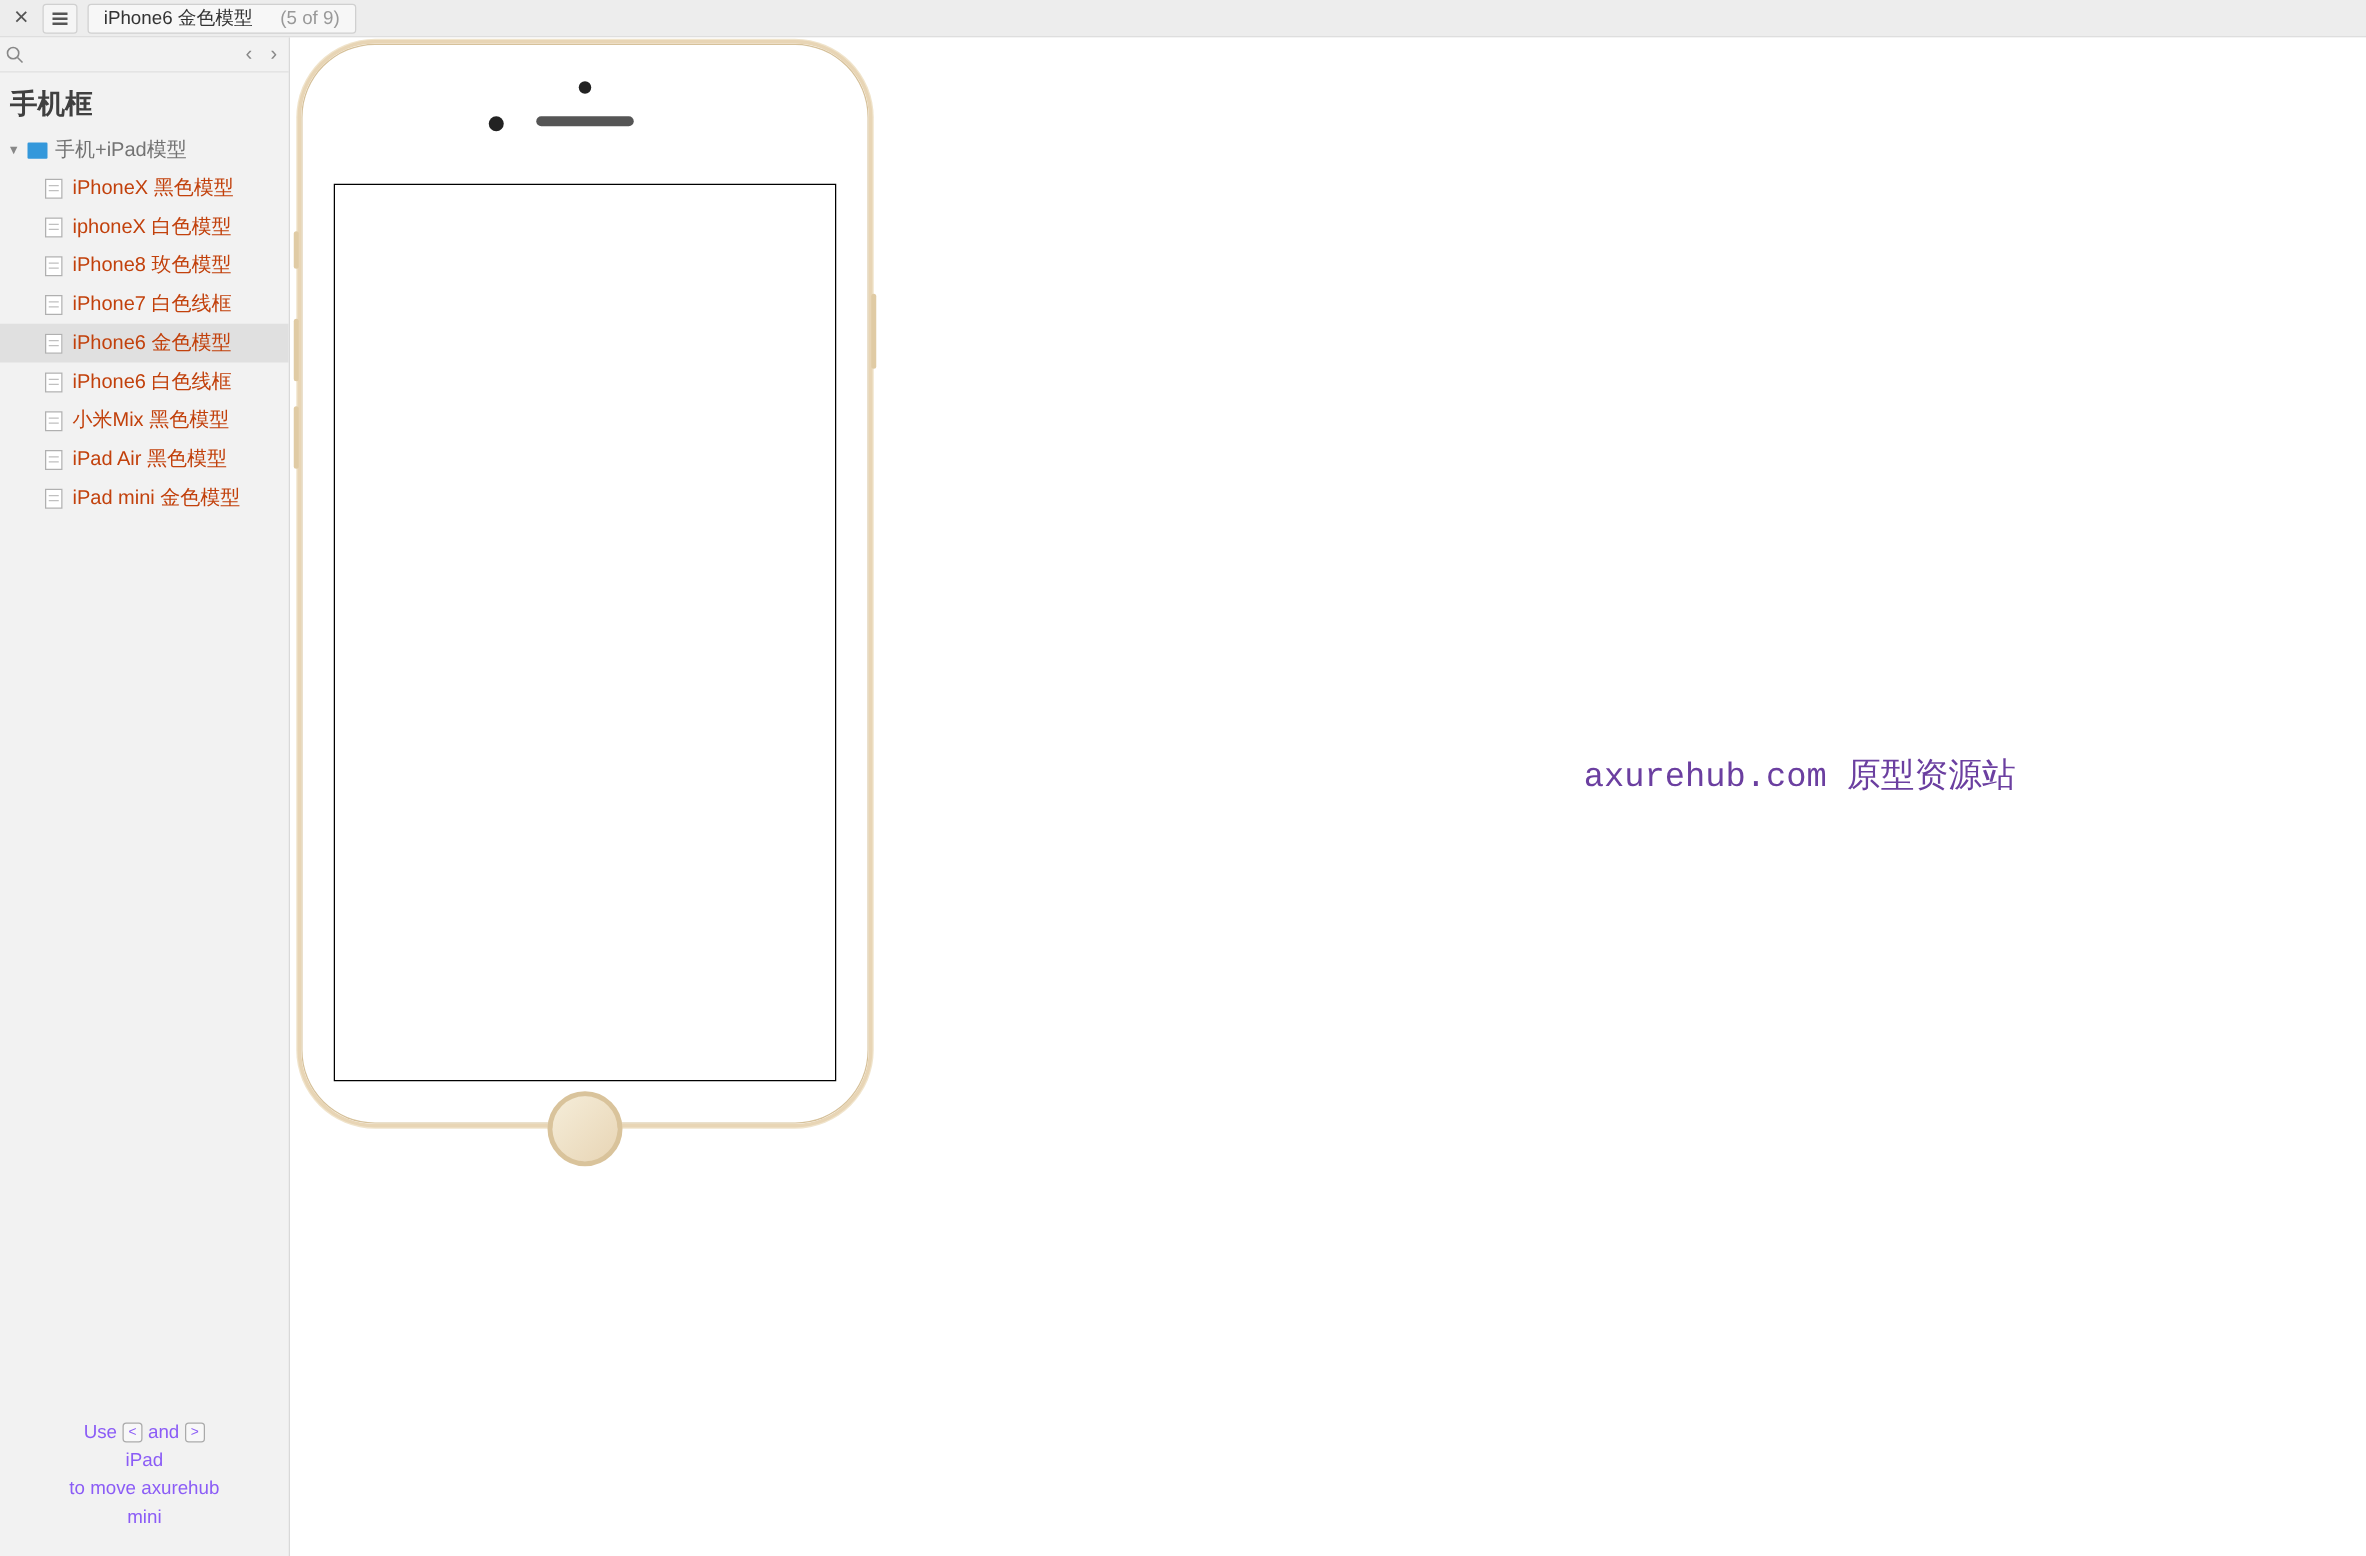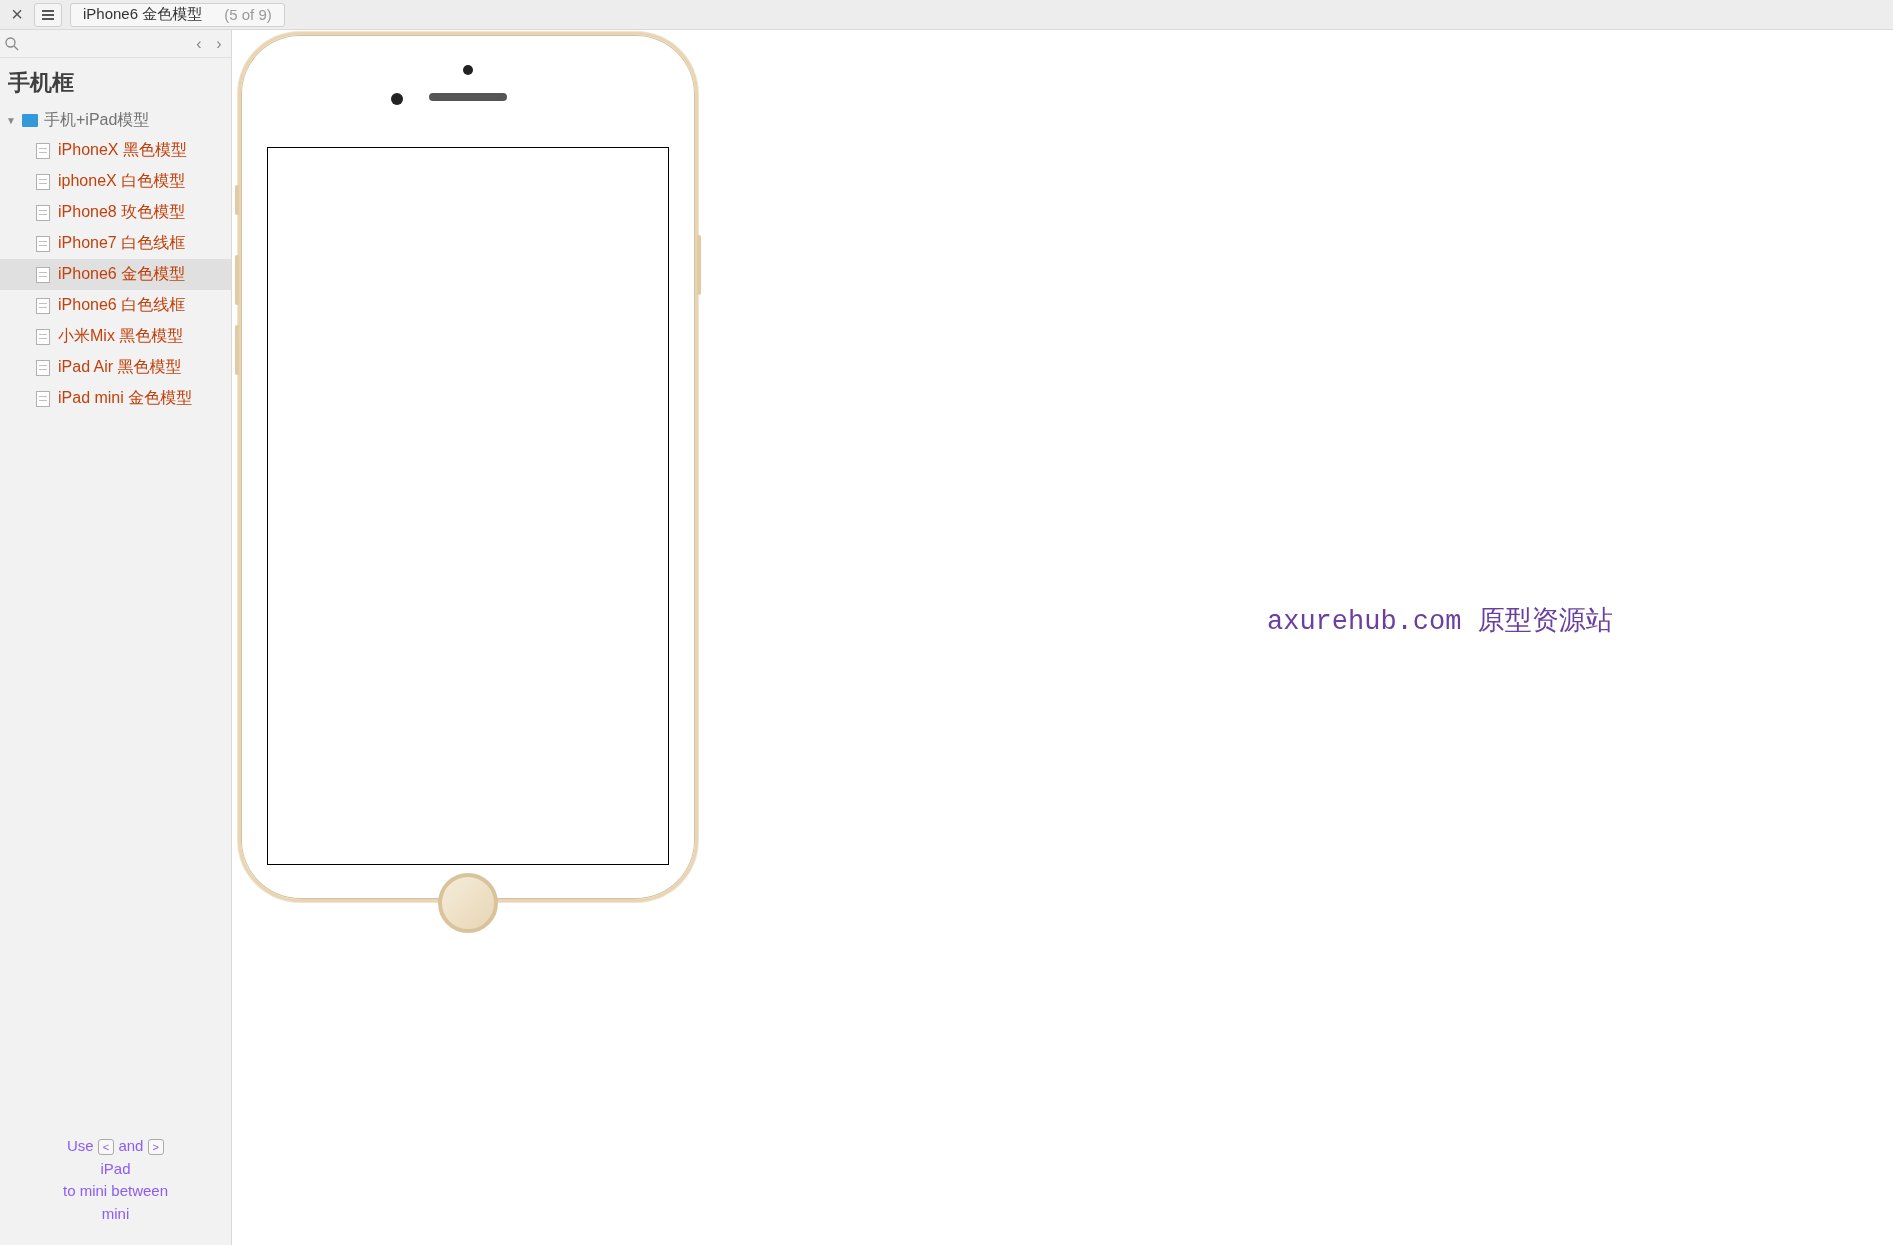--- a/index.html
+++ b/index.html
@@ -426,21 +426,21 @@
         <span class="tree-item-label">iPad mini 金色模型</span>
       </div>
     </div>
 
     <div class="sidebar-hint">
       <span>Use</span>
       <span class="key-box">&lt;</span>
       <span>and</span>
       <span class="key-box">&gt;</span><br>
       <span>iPad</span><br>
-      <span>to mini between</span><br>
+      <span>to move axurehub</span><br>
       <span>mini</span>
     </div>
   </div>
 
   <div class="canvas">
     <div class="phone">
       <div class="phone-body">
         <div class="phone-side-btn btn-mute"></div>
         <div class="phone-side-btn btn-vol-up"></div>
         <div class="phone-side-btn btn-vol-down"></div>

